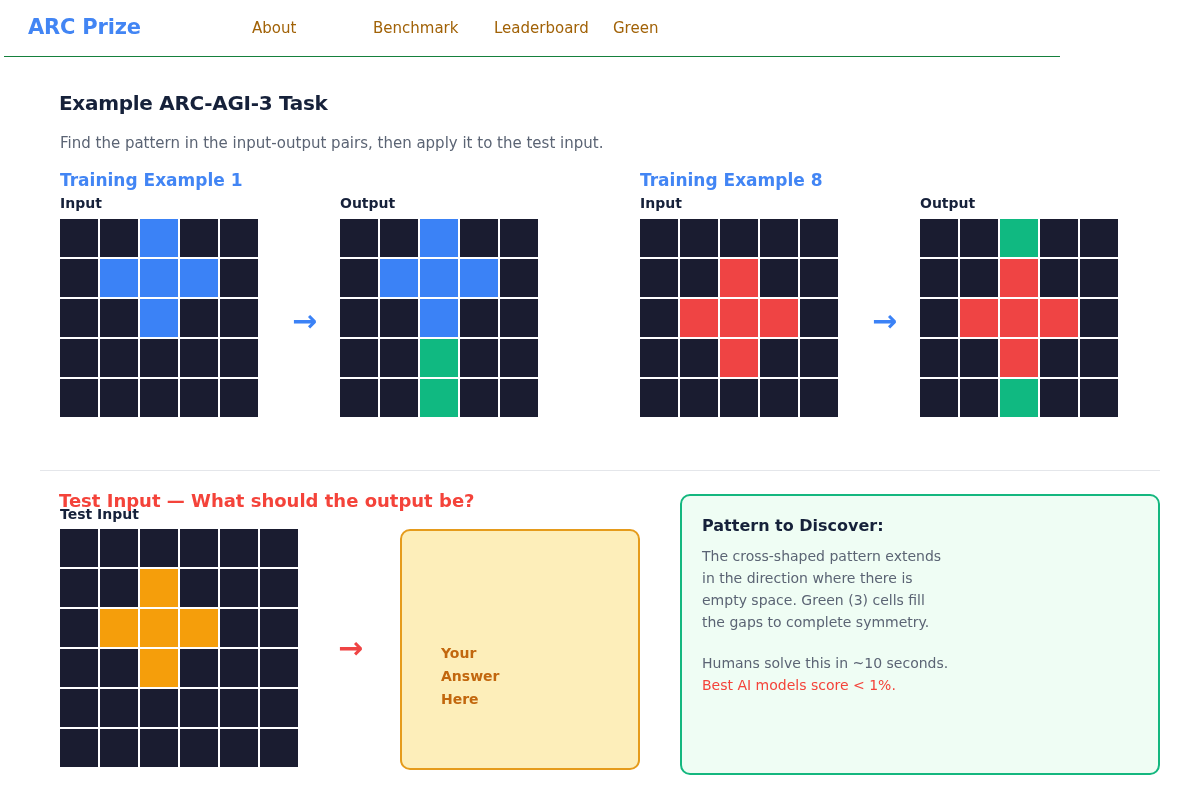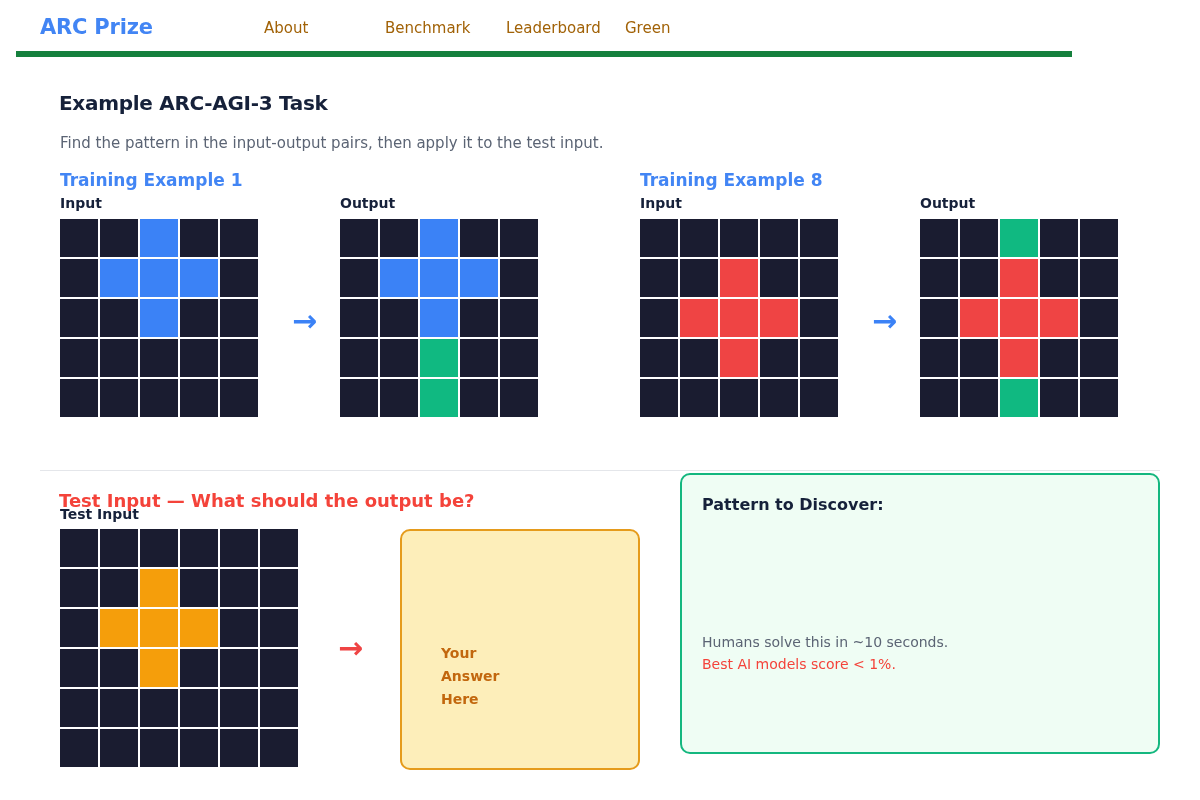--- a/index.html
+++ b/index.html
@@ -14,25 +14,25 @@
     background: #ffffff;
     font-family: "DejaVu Sans", "Liberation Sans", sans-serif;
     color: #1e2235;
     overflow: hidden;
     position: relative;
   }
 
   
   .site-header {
     position: absolute;
-    left: 16px; top: 0;
+    left: 4px; top: 0;
     width: 1056px;
     height: 57px;
     background: #ffffff;
-    border-bottom: 6px solid #15803d;
+    border-bottom: 1px solid #15803d;
   }
   .brand {
     position: absolute;
     left: 24px;
     top: 15px;
     font-size: 21px;
     font-weight: bold;
     color: #4285f4;
     letter-spacing: -0.2px;
     white-space: nowrap;
@@ -174,21 +174,21 @@
     font-size: 14px;
     font-weight: bold;
     color: #c2670e;
     line-height: 23px;
     white-space: pre-line;
   }
 
   .pattern-box {
     position: absolute;
     left: 680px;
-    top: 473px;
+    top: 494px;
     width: 480px;
     height: 281px;
     background: #effdf4;
     border: 2px solid #14b77f;
     border-radius: 10px;
     padding-left: 43px;
   }
   .pattern-heading {
     position: absolute;
     left: 20px;
@@ -408,15 +408,19 @@
 <div class="arrow red" style="left:338px; top:633px;">→</div>
 
 <div class="answer-box">
   <div class="answer-text">Your
 Answer
 Here</div>
 </div>
 
 <div class="pattern-box">
   <div class="pattern-heading">Pattern to Discover:</div>
+  <div class="pattern-body">The cross-shaped pattern extends
+in the direction where there is
+empty space. Green (3) cells fill
+the gaps to complete symmetry.</div>
   <div class="pattern-stat">Humans solve this in ~10 seconds.</div>
   <div class="pattern-warn">Best AI models score &lt; 1%.</div>
 </div>
 
 </body></html>

